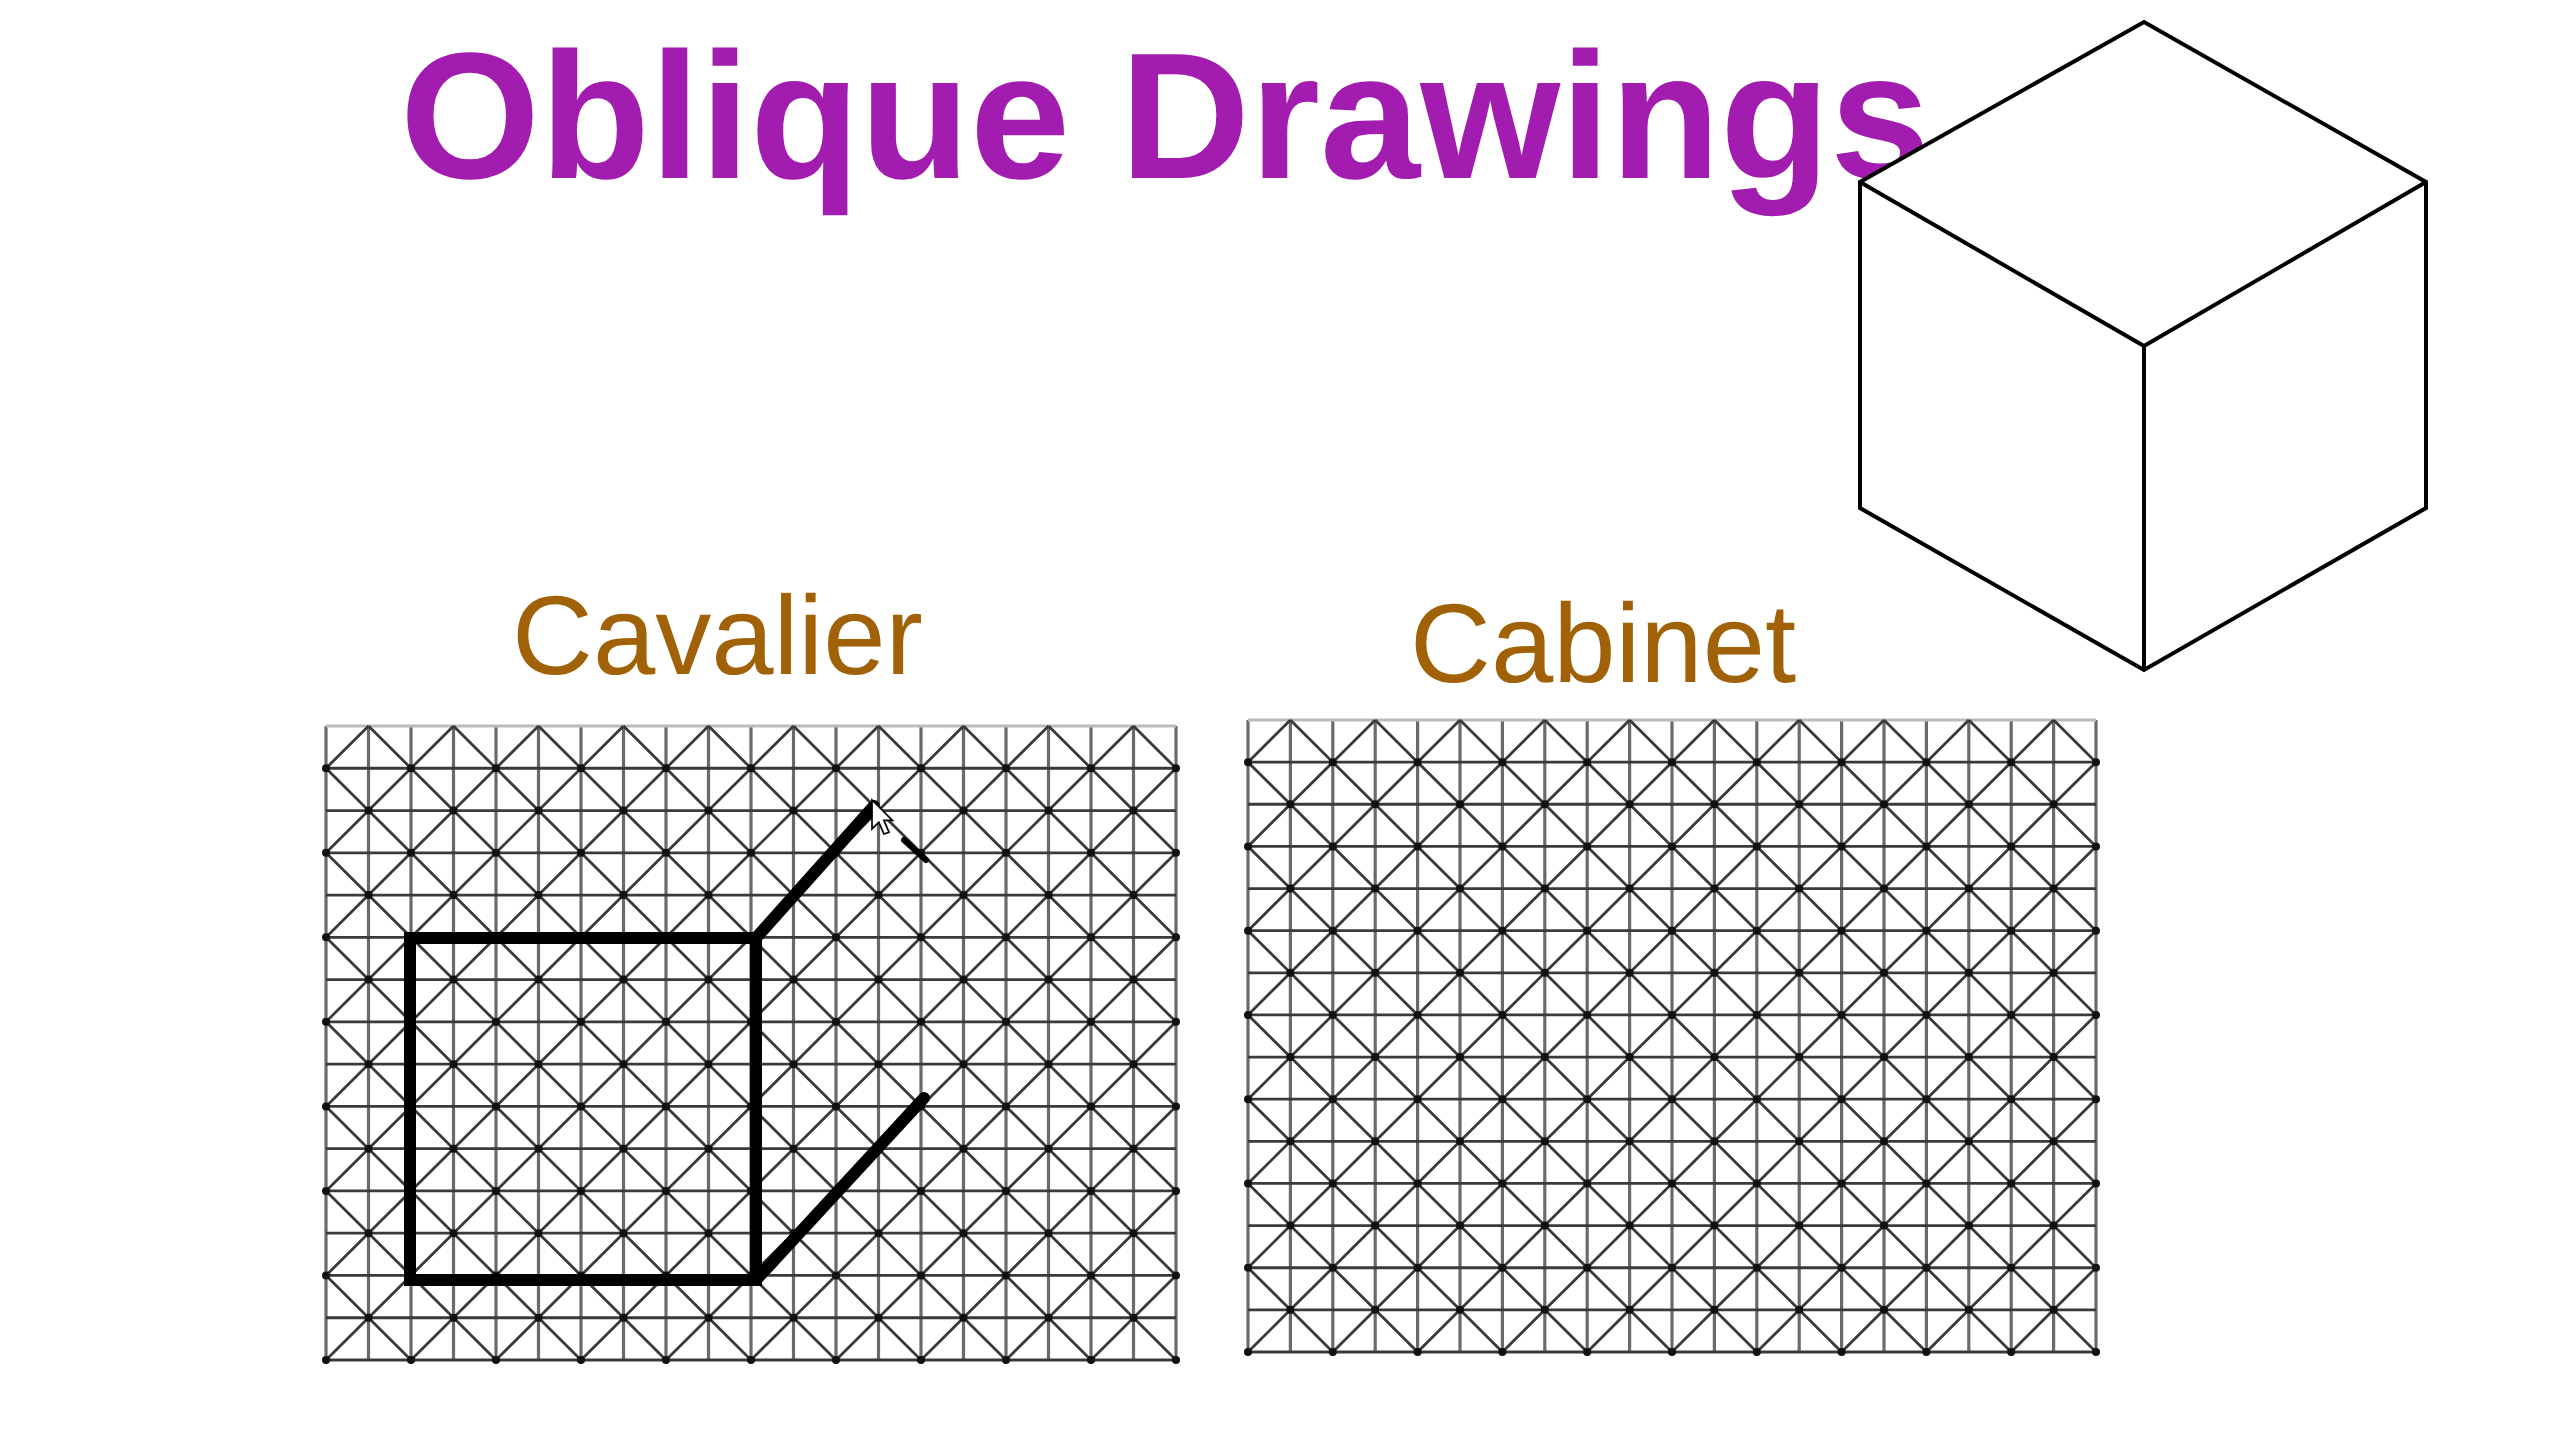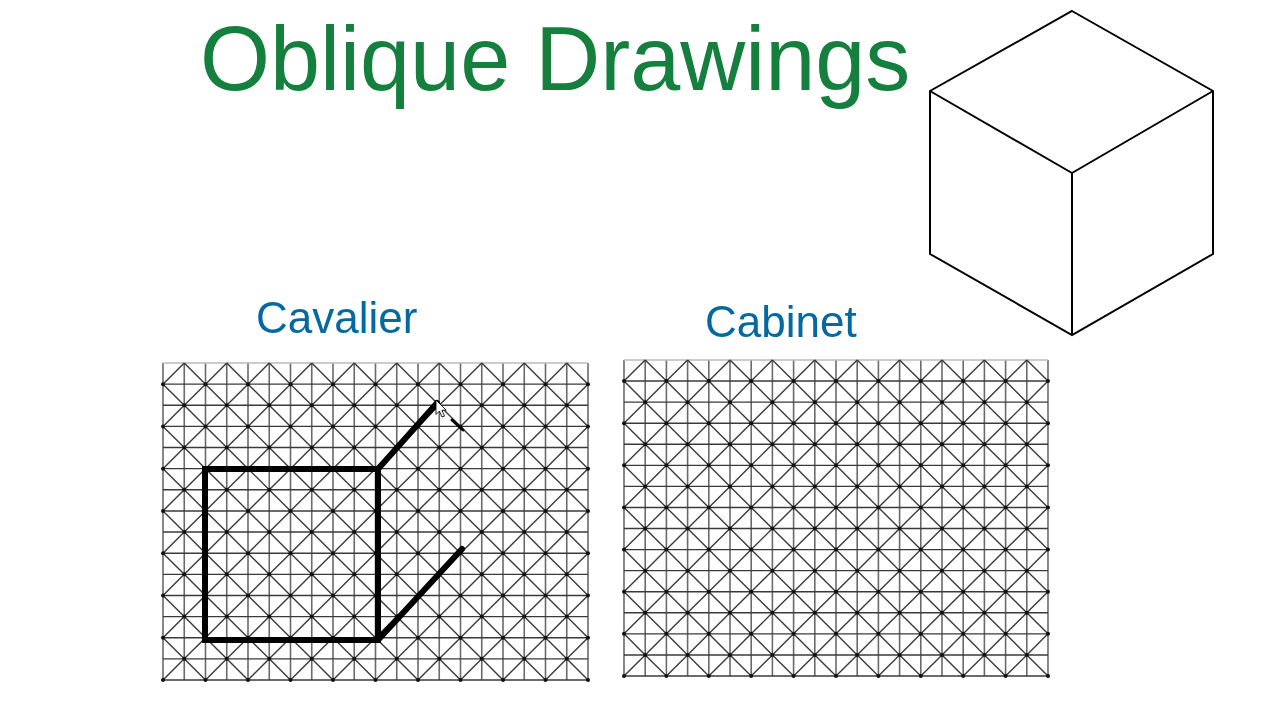--- a/index.html
+++ b/index.html
@@ -1,18 +1,18 @@
 <!DOCTYPE html>
 <html><head>
 <meta charset="utf-8">
 <style>
   html, body { margin: 0; padding: 0; background: #ffffff; }
   body { width: 1280px; height: 720px; position: relative; overflow: hidden; font-family: "Liberation Sans", sans-serif; }
-  .title { position: absolute; left: 200px; top: 4px; font-size: 90px; line-height: 110px; color: #15803d; white-space: nowrap; letter-spacing: 0px; }
-  .label { position: absolute; font-size: 44px; line-height: 64px; color: #0369a1; white-space: nowrap; }
+  .title { position: absolute; left: 200px; top: 4px; font-size: 90px; line-height: 110px; color: #a21caf; white-space: nowrap; letter-spacing: 0px; font-weight: bold; }
+  .label { position: absolute; font-size: 56px; line-height: 64px; color: #a16207; white-space: nowrap; }
   .label-cavalier { left: 256px; top: 286px; }
   .label-cabinet { left: 705px; top: 290px; text-align: right; }
   svg.layer { position: absolute; left: 0; top: 0; }
 </style>
 </head>
 <body>
 
 <div class="title">Oblique Drawings</div>
 <div class="label label-cavalier">Cavalier</div>
 <div class="label label-cabinet">Cabinet</div>

